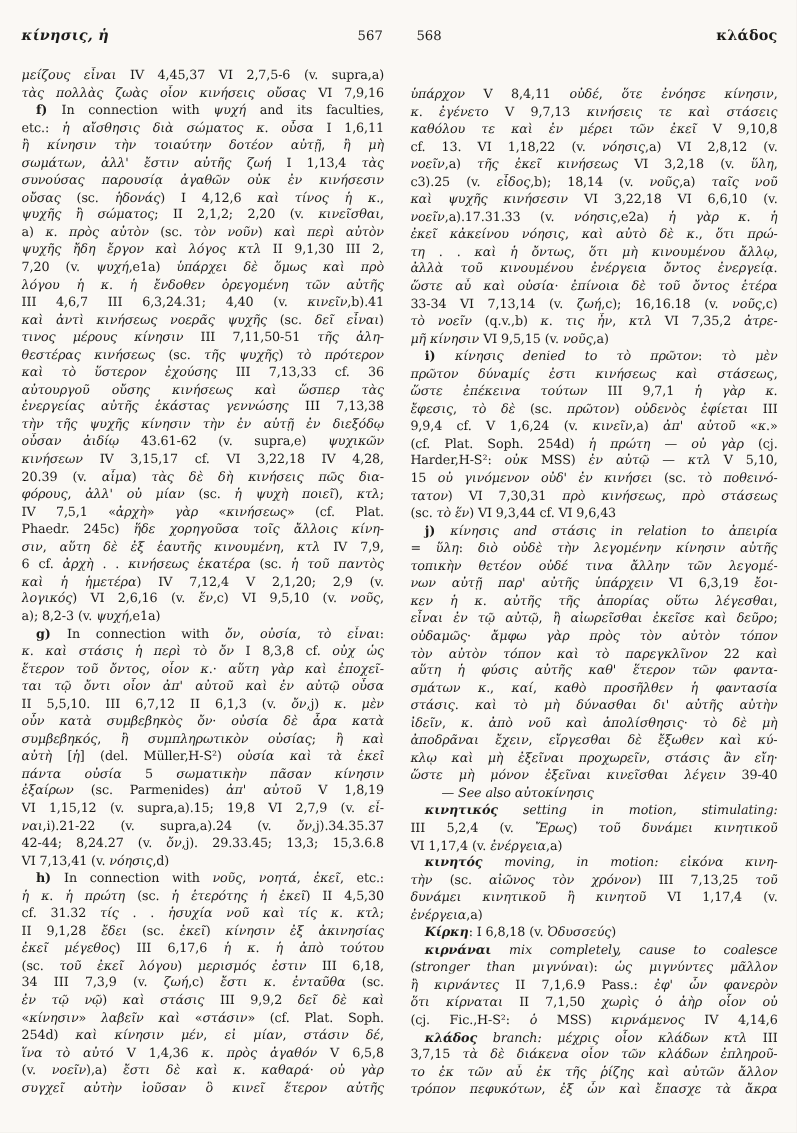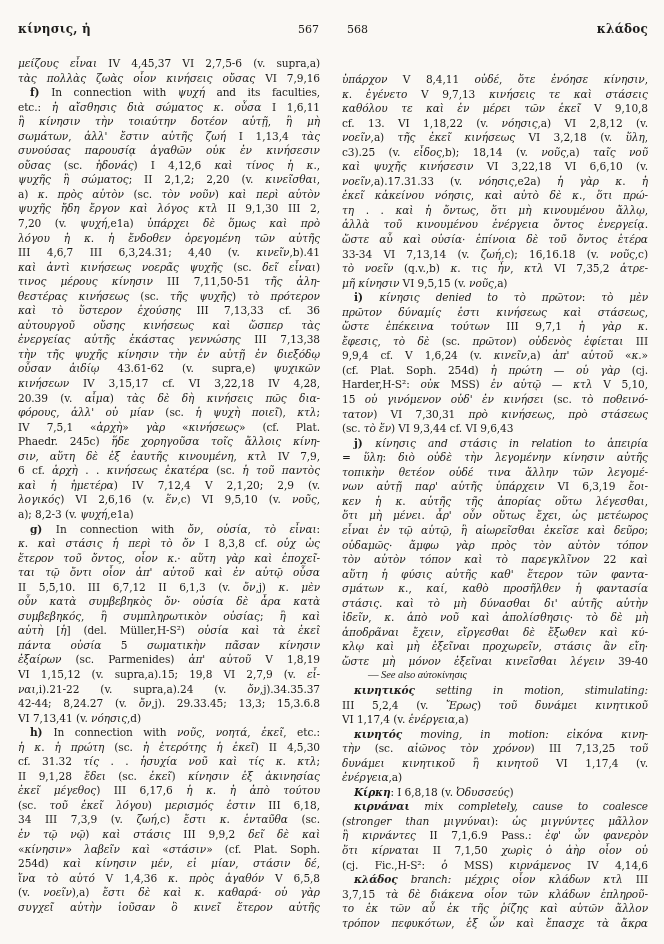--- a/index.html
+++ b/index.html
@@ -6,34 +6,34 @@
   .page{
     width:664px;height:944px;margin:0 auto;position:relative;overflow:hidden;
     background:var(--paper,#faf8f4);
     color:var(--ink,#1b1b1b);
     font-family:"DejaVu Serif", serif;
   }
   .header{
     position:absolute;top:22px;left:18px;right:16px;
     display:flex;align-items:baseline;font-size:12px;
   }
-  .head-left{font-weight:bold;flex:1;letter-spacing:0.2px;}
+  .head-left{font-weight:bold;flex:1;letter-spacing:0.2px;font-style:italic;}
   .head-center{display:flex;gap:28px;font-size:11px;}
   .head-right{font-weight:bold;flex:1;text-align:right;letter-spacing:0.2px;}
   .columns{position:absolute;top:56px;left:18px;display:flex;}
   .col{width:302px;}
   .col-right{width:306px;margin-left:22px;margin-top:16px;}
   .line{
     height:14.55px;line-height:14.55px;font-size:10.6px;letter-spacing:-0.1px;
     text-align:justify;text-justify:inter-word;text-align-last:justify;
     overflow:hidden;position:relative;white-space:normal;
   }
   .line.short{text-align-last:left;}
   .line.indent{padding-left:12px;}
-  .line.indent2{padding-left:26px;font-family:Liberation Serif, serif;}
+  .line.indent2{padding-left:26px;}
   .line i{font-style:italic;}
   .line em{font-style:italic;}
   .line b{font-weight:bold;}
 </style>
 </head>
 <body>
 
 <div class="page">
   <div class="header">
     <span class="head-left">κίνησις, ἡ</span>
@@ -129,21 +129,20 @@
         <div class="line">(cf. Plat. Soph. 254d) <i>ἡ</i> <i>πρώτη</i> — <i>οὐ</i> <i>γὰρ</i> (cj.</div>
         <div class="line">Harder,H-S²: <i>οὐκ</i> MSS) <i>ἐν</i> <i>αὐτῷ</i> — <i>κτλ</i> V 5,10,</div>
         <div class="line">15  <i>οὐ</i> <i>γινόμενον</i> <i>οὐδ'</i> <i>ἐν</i> <i>κινήσει</i> (sc. <i>τὸ</i> <i>ποθεινό</i>-</div>
         <div class="line"><i>τατον</i>) VI 7,30,31  <i>πρὸ</i> <i>κινήσεως</i>, <i>πρὸ</i> <i>στάσεως</i></div>
         <div class="line short">(sc. <i>τὸ</i> <i>ἕν</i>) VI 9,3,44 cf. VI 9,6,43</div>
         <div class="line indent"><b>j) </b><i>κίνησις</i><em> and </em><i>στάσις</i><em> in relation to </em><i>ἀπειρία</i></div>
         <div class="line">= <i>ὕλη</i>: <i>διὸ</i> <i>οὐδὲ</i> <i>τὴν</i> <i>λεγομένην</i> <i>κίνησιν</i> <i>αὐτῆς</i></div>
         <div class="line"><i>τοπικὴν</i> <i>θετέον</i> <i>οὐδέ</i> <i>τινα</i> <i>ἄλλην</i> <i>τῶν</i> <i>λεγομέ</i>-</div>
         <div class="line"><i>νων</i> <i>αὐτῇ</i> <i>παρ'</i> <i>αὐτῆς</i> <i>ὑπάρχειν</i> VI 6,3,19  <i>ἔοι</i>-</div>
         <div class="line"><i>κεν</i> <i>ἡ</i> <i>κ</i>. <i>αὐτῆς</i> <i>τῆς</i> <i>ἀπορίας</i> <i>οὕτω</i> <i>λέγεσθαι</i>,</div>
-        <div class="line"><i>ὅτι</i> <i>μὴ</i> <i>μένει</i>. <i>ἆρ'</i> <i>οὖν</i> <i>οὕτως</i> <i>ἔχει</i>, <i>ὡς</i> <i>μετέωρος</i></div>
         <div class="line"><i>εἶναι</i> <i>ἐν</i> <i>τῷ</i> <i>αὐτῷ</i>, <i>ἢ</i> <i>αἰωρεῖσθαι</i> <i>ἐκεῖσε</i> <i>καὶ</i> <i>δεῦρο</i>;</div>
         <div class="line"><i>οὐδαμῶς</i>· <i>ἄμφω</i> <i>γὰρ</i> <i>πρὸς</i> <i>τὸν</i> <i>αὐτὸν</i> <i>τόπον</i></div>
         <div class="line"><i>τὸν</i> <i>αὐτὸν</i> <i>τόπον</i> <i>καὶ</i> <i>τὸ</i> <i>παρεγκλῖνον</i> 22  <i>καὶ</i></div>
         <div class="line"><i>αὕτη</i> <i>ἡ</i> <i>φύσις</i> <i>αὐτῆς</i> <i>καθ'</i> <i>ἕτερον</i> <i>τῶν</i> <i>φαντα</i>-</div>
         <div class="line"><i>σμάτων</i> <i>κ</i>., <i>καί</i>, <i>καθὸ</i> <i>προσῆλθεν</i> <i>ἡ</i> <i>φαντασία</i></div>
         <div class="line"><i>στάσις</i>. <i>καὶ</i> <i>τὸ</i> <i>μὴ</i> <i>δύνασθαι</i> <i>δι'</i> <i>αὐτῆς</i> <i>αὐτὴν</i></div>
         <div class="line"><i>ἰδεῖν</i>, <i>κ</i>. <i>ἀπὸ</i> <i>νοῦ</i> <i>καὶ</i> <i>ἀπολίσθησις</i>· <i>τὸ</i> <i>δὲ</i> <i>μὴ</i></div>
         <div class="line"><i>ἀποδρᾶναι</i> <i>ἔχειν</i>, <i>εἴργεσθαι</i> <i>δὲ</i> <i>ἔξωθεν</i> <i>καὶ</i> <i>κύ</i>-</div>
         <div class="line"><i>κλῳ</i> <i>καὶ</i> <i>μὴ</i> <i>ἐξεῖναι</i> <i>προχωρεῖν</i>, <i>στάσις</i> <i>ἂν</i> <i>εἴη</i>·</div>
         <div class="line"><i>ὥστε</i> <i>μὴ</i> <i>μόνον</i> <i>ἐξεῖναι</i> <i>κινεῖσθαι</i> <i>λέγειν</i> 39-40</div>

